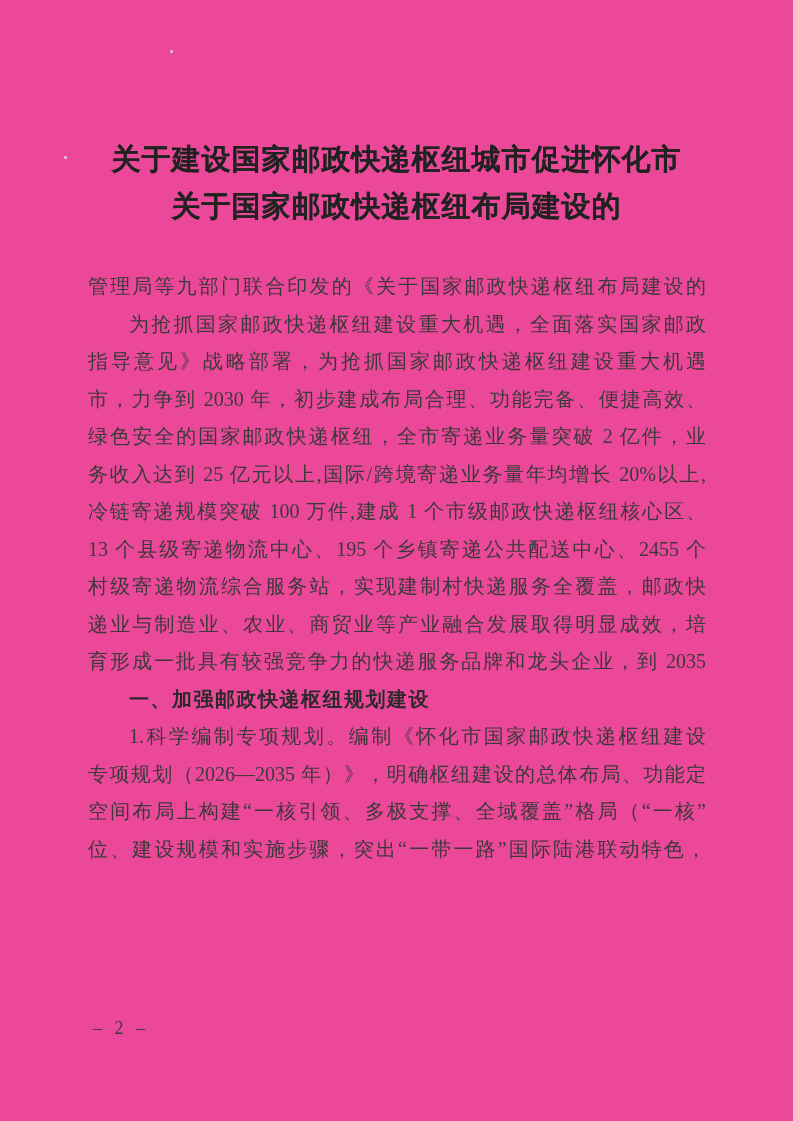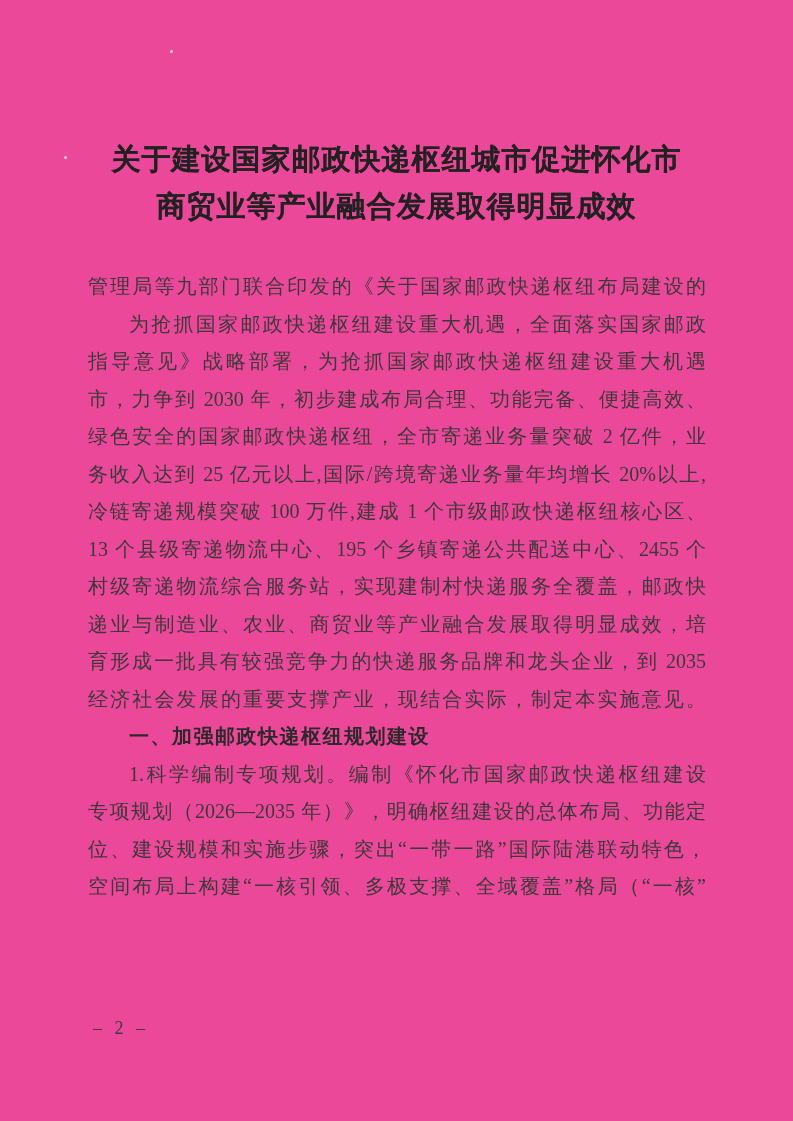--- a/index.html
+++ b/index.html
@@ -78,40 +78,39 @@
 </head>
 <body>
 
 <div id="page">
 
   <span class="speck s1"></span>
   <span class="speck s2"></span>
 
   <div class="doc-title">
     <div>关于建设国家邮政快递枢纽城市促进怀化市</div>
-    <div>商贸业等产业融合发展取得明显成效</div>
+    <div>关于国家邮政快递枢纽布局建设的</div>
   </div>
 
   <div class="content">
     <div class="jline">管理局等九部门联合印发的《关于国家邮政快递枢纽布局建设的</div>
     <div class="jline indent">为抢抓国家邮政快递枢纽建设重大机遇，全面落实国家邮政</div>
     <div class="jline">指导意见》战略部署，为抢抓国家邮政快递枢纽建设重大机遇</div>
     <div class="jline">市，力争到 2030 年，初步建成布局合理、功能完备、便捷高效、</div>
     <div class="jline">绿色安全的国家邮政快递枢纽，全市寄递业务量突破 2 亿件，业</div>
     <div class="jline">务收入达到 25 亿元以上,国际/跨境寄递业务量年均增长 20%以上,</div>
     <div class="jline">冷链寄递规模突破 100 万件,建成 1 个市级邮政快递枢纽核心区、</div>
     <div class="jline">13 个县级寄递物流中心、195 个乡镇寄递公共配送中心、2455 个</div>
     <div class="jline">村级寄递物流综合服务站，实现建制村快递服务全覆盖，邮政快</div>
     <div class="jline">递业与制造业、农业、商贸业等产业融合发展取得明显成效，培</div>
     <div class="jline">育形成一批具有较强竞争力的快递服务品牌和龙头企业，到 2035</div>
-    <div class="jline">经济社会发展的重要支撑产业，现结合实际，制定本实施意见。</div>
 
     <div class="sec-heading">一、加强邮政快递枢纽规划建设</div>
 
     <div class="jline indent">1.科学编制专项规划。编制《怀化市国家邮政快递枢纽建设</div>
     <div class="jline">专项规划（2026—2035 年）》，明确枢纽建设的总体布局、功能定</div>
+    <div class="jline">空间布局上构建“一核引领、多极支撑、全域覆盖”格局（“一核”</div>
     <div class="jline">位、建设规模和实施步骤，突出“一带一路”国际陆港联动特色，</div>
-    <div class="jline">空间布局上构建“一核引领、多极支撑、全域覆盖”格局（“一核”</div>
   </div>
 
   <div class="page-footer">– 2 –</div>
 
 </div>
 
 </body></html>

